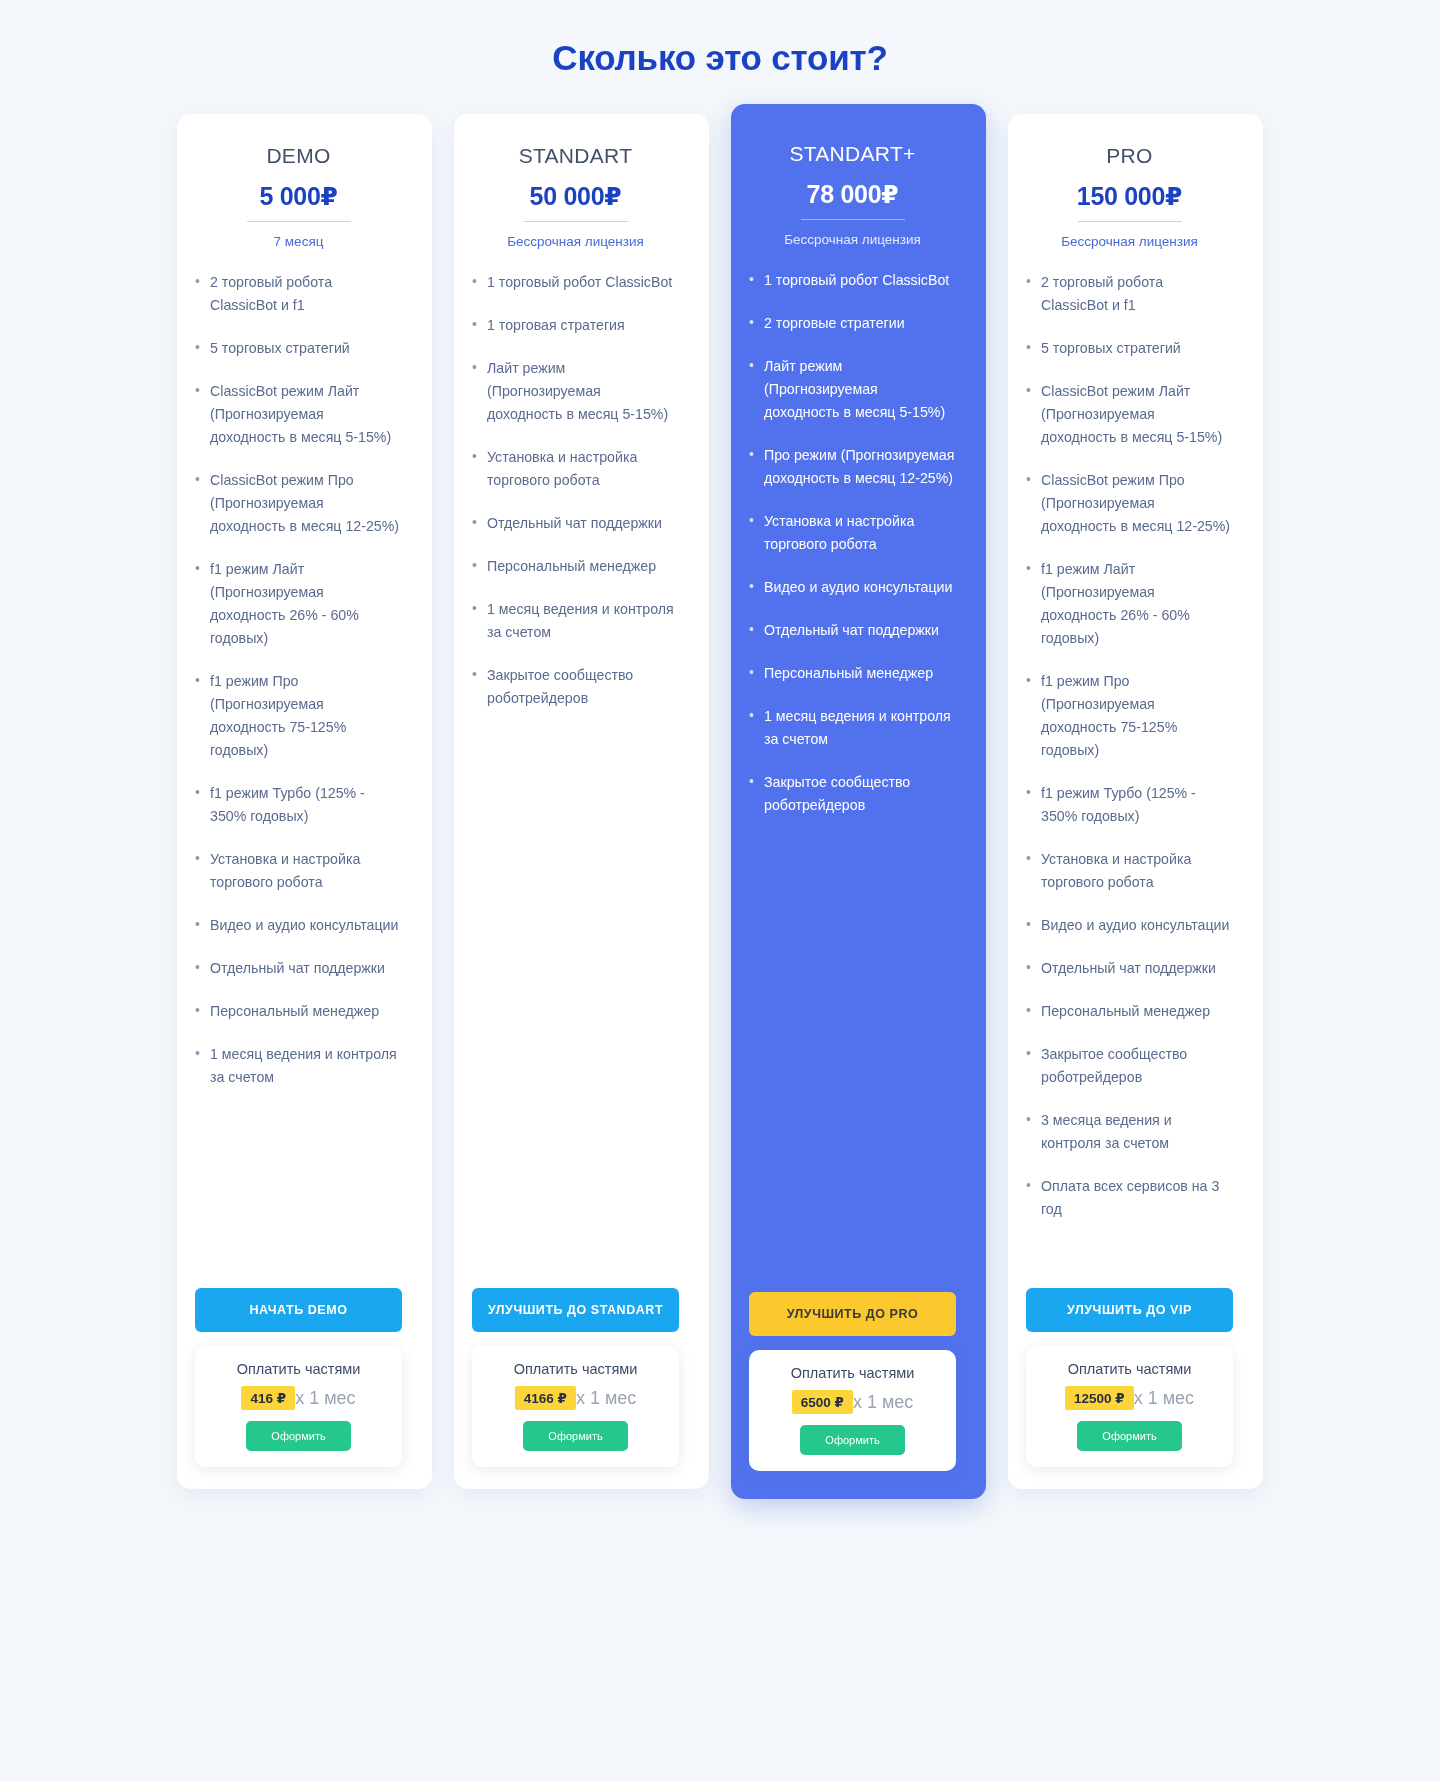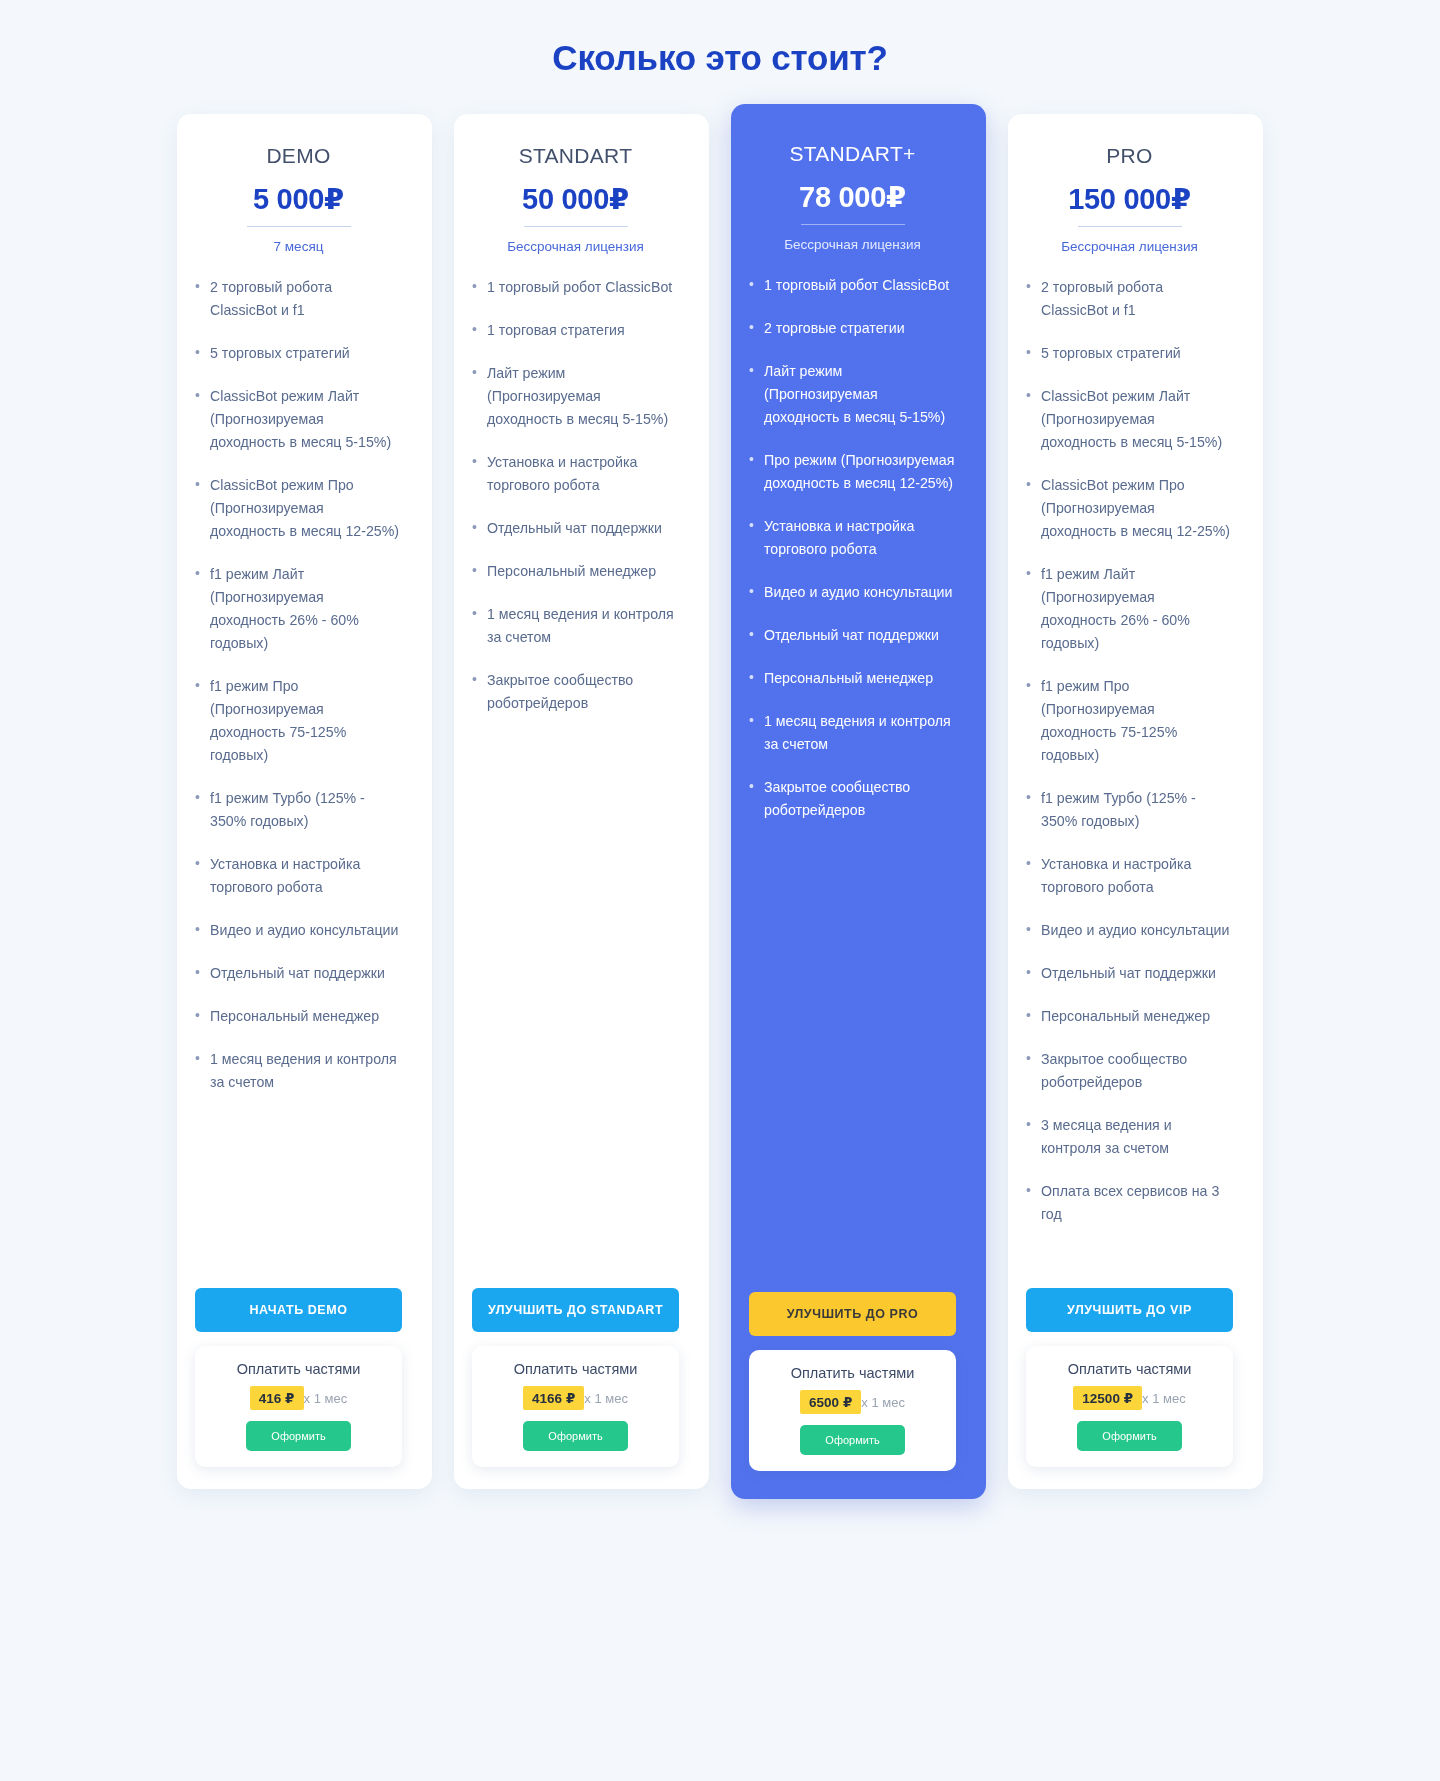--- a/index.html
+++ b/index.html
@@ -64,21 +64,21 @@
     font-size: 21px;
     color: #42506b;
     font-weight: normal;
     letter-spacing: 0.3px;
     margin-bottom: 14px;
   }
   .card.featured .card-name { color: #ffffff; }
 
   .card-price {
     text-align: center;
-    font-size: 29px;
+    font-size: 25px;
     font-weight: bold;
     color: #1c42c4;
     letter-spacing: -0.3px;
     margin-bottom: 10px;
   }
   .card.featured .card-price { color: #ffffff; }
 
   .price-divider {
     width: 104px;
     height: 1px;
@@ -168,21 +168,21 @@
     background: #fbd53a;
     color: #27303f;
     font-size: 13.5px;
     font-weight: bold;
     padding: 4px 9px;
     border-radius: 2px;
     white-space: nowrap;
   }
 
   .installment-period {
-    font-size: 13px;
+    font-size: 18px;
     color: #9aa3b2;
     white-space: nowrap;
   }
 
   .installment-button {
     display: inline-block;
     border: none;
     border-radius: 5px;
     background: #25c78c;
     color: #ffffff;

